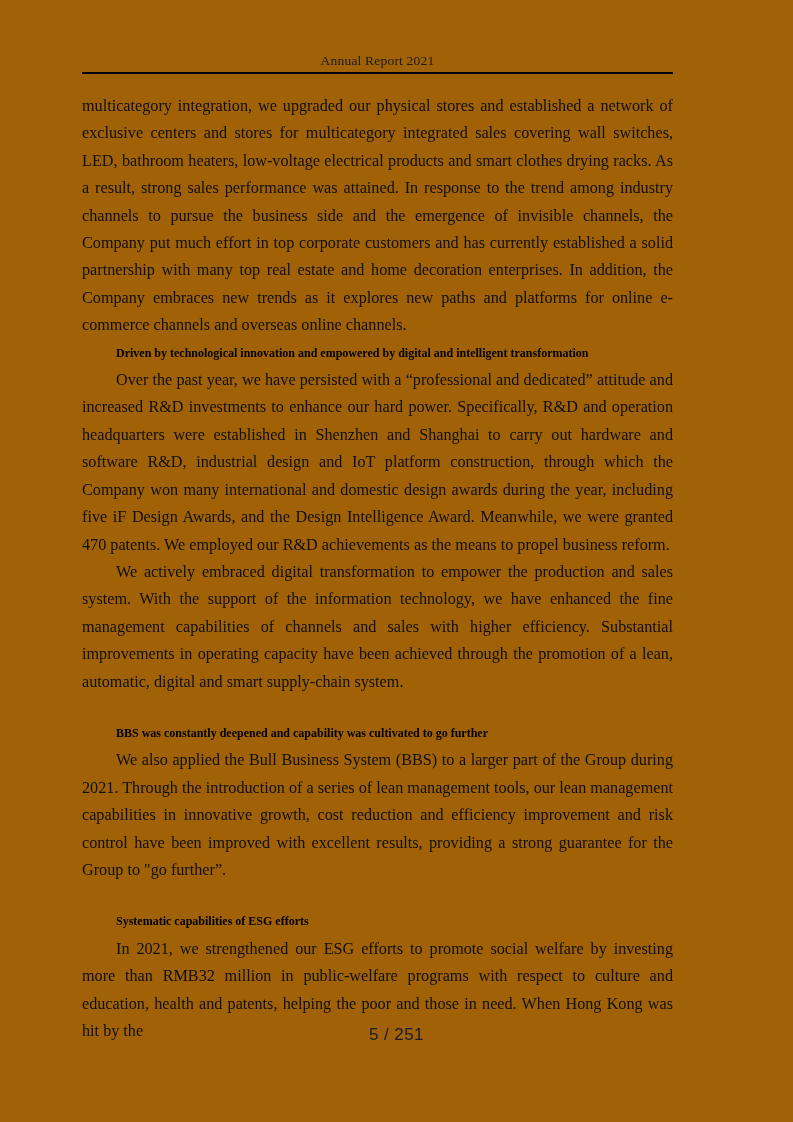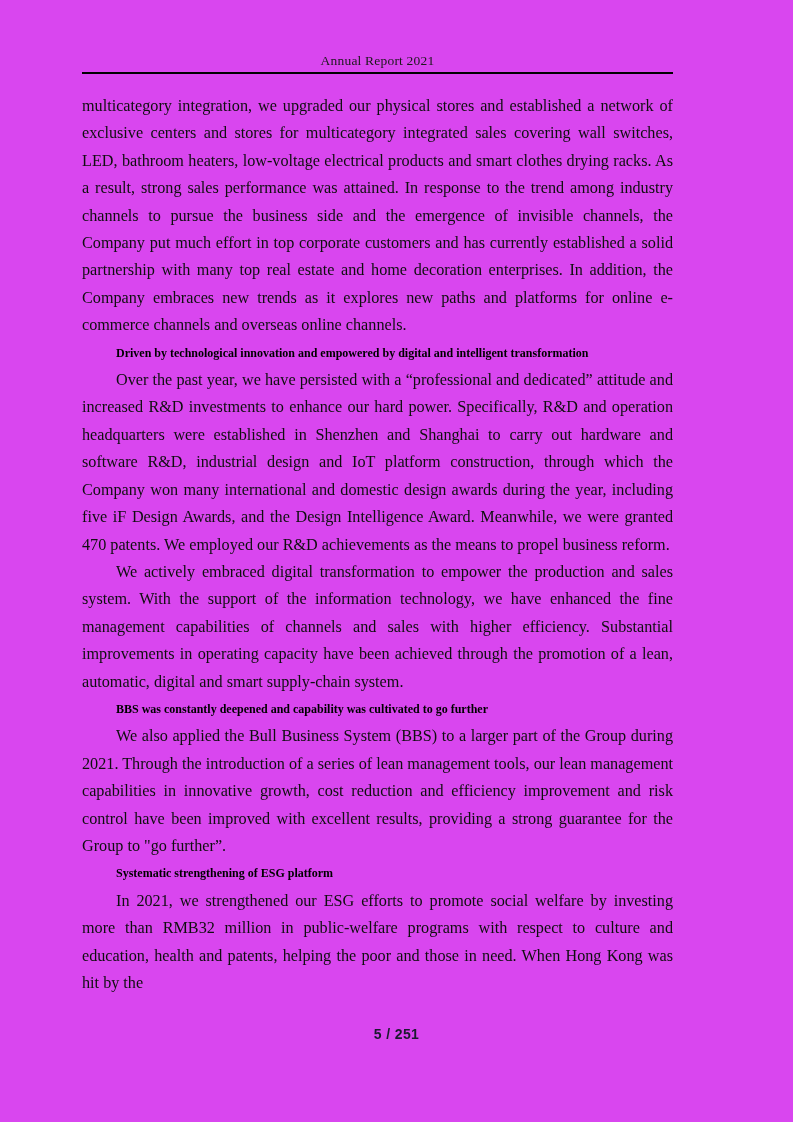--- a/index.html
+++ b/index.html
@@ -4,21 +4,21 @@
 <style>
   html, body {
     margin: 0;
     padding: 0;
     background: #ffffff;
   }
   .page {
     position: relative;
     width: 793px;
     height: 1122px;
-    background: #d946ef;
+    background: #a16207;
     overflow: hidden;
     box-sizing: border-box;
   }
 
   
   .header {
     position: absolute;
     left: 82px;
     top: 52px;
     width: 591px;
@@ -68,34 +68,35 @@
     font-weight: bold;
     color: #000000;
     line-height: 27.4px;
     text-align: justify;
     text-justify: inter-word;
     text-indent: 34px;
     margin: 0;
   }
   .heading.short {
     text-align: left;
+    margin-top: 24px;
   }
 
   
   .footer {
     position: absolute;
     left: 0;
     top: 1025px;
     width: 793px;
     text-align: center;
   }
   .footer-pagenum {
     font-family: "Liberation Sans", "DejaVu Sans", sans-serif;
-    font-size: 14px;
-    font-weight: bold;
+    font-size: 17px;
+    font-weight: normal;
     color: #1a1a2e;
     letter-spacing: 0.4px;
   }
 </style>
 </head>
 <body>
 
 <div class="page">
 
   <div class="header">
@@ -110,21 +111,21 @@
     <p class="heading">Driven by technological innovation and empowered by digital and intelligent transformation</p>
 
     <p class="para indent">Over the past year, we have persisted with a “professional and dedicated” attitude and increased R&amp;D investments to enhance our hard power. Specifically, R&amp;D and operation headquarters were established in Shenzhen and Shanghai to carry out hardware and software R&amp;D, industrial design and IoT platform construction, through which the Company won many international and domestic design awards during the year, including five iF Design Awards, and the Design Intelligence Award. Meanwhile, we were granted 470 patents. We employed our R&amp;D achievements as the means to propel business reform.</p>
 
     <p class="para indent">We actively embraced digital transformation to empower the production and sales system. With the support of the information technology, we have enhanced the fine management capabilities of channels and sales with higher efficiency. Substantial improvements in operating capacity have been achieved through the promotion of a lean, automatic, digital and smart supply-chain system.</p>
 
     <p class="heading short">BBS was constantly deepened and capability was cultivated to go further</p>
 
     <p class="para indent">We also applied the Bull Business System (BBS) to a larger part of the Group during 2021. Through the introduction of a series of lean management tools, our lean management capabilities in innovative growth, cost reduction and efficiency improvement and risk control have been improved with excellent results, providing a strong guarantee for the Group to "go further”.</p>
 
-    <p class="heading short">Systematic strengthening of ESG platform</p>
+    <p class="heading short">Systematic capabilities of ESG efforts</p>
 
     <p class="para indent">In 2021, we strengthened our ESG efforts to promote social welfare by investing more than RMB32 million in public-welfare programs with respect to culture and education, health and patents, helping the poor and those in need. When Hong Kong was hit by the</p>
 
   </div>
 
   <div class="footer">
     <span class="footer-pagenum">5 / 251</span>
   </div>
 
 </div>

